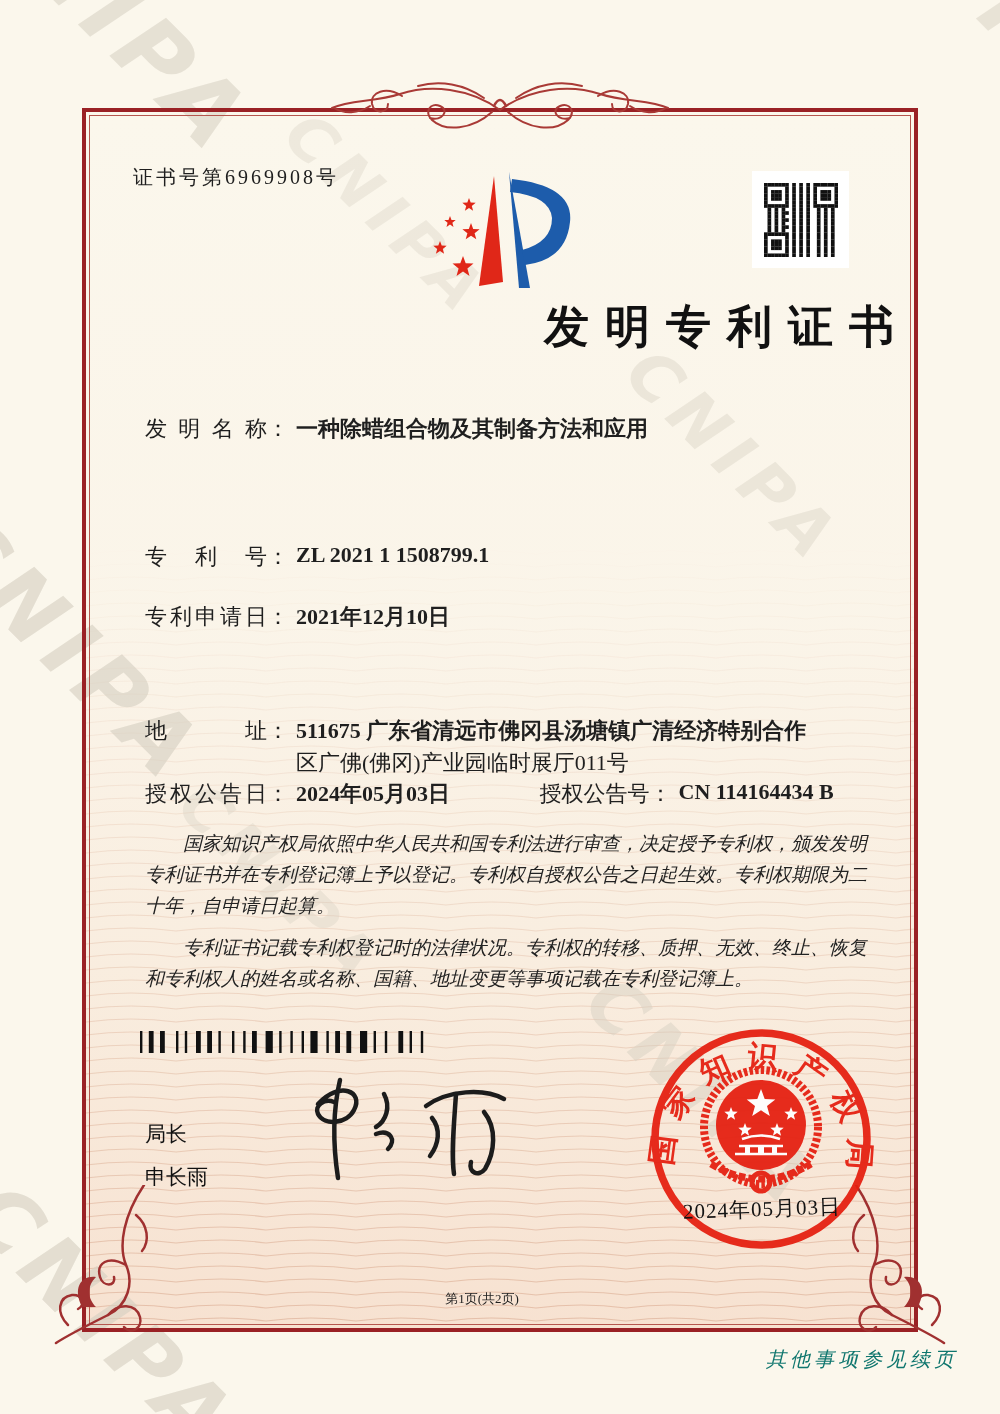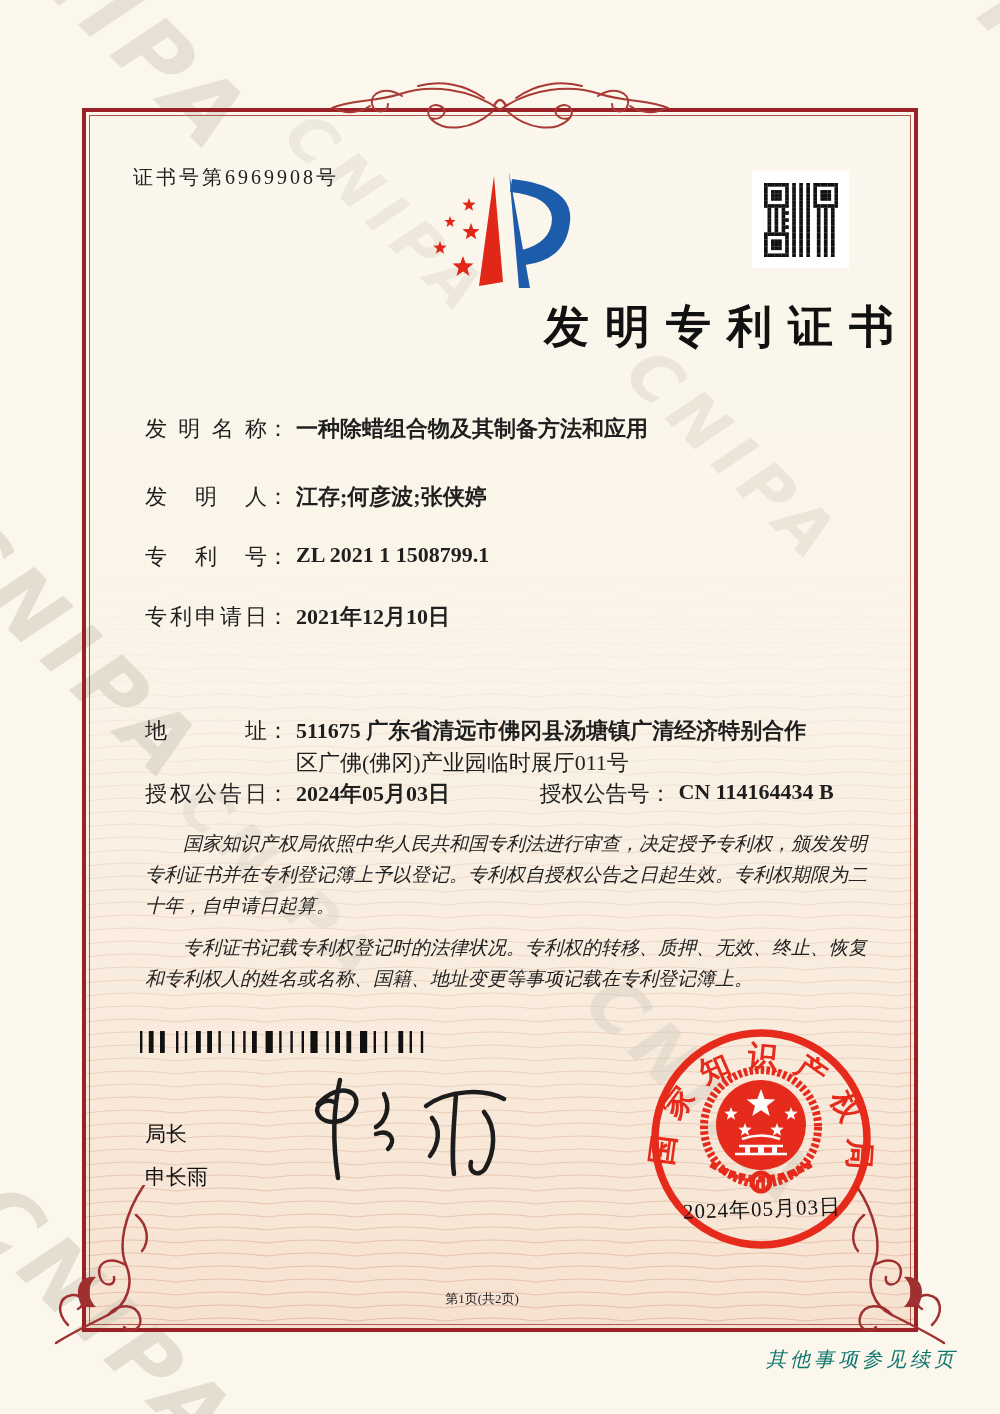--- a/index.html
+++ b/index.html
@@ -416,23 +416,20 @@
       <rect x="52.86" y="70.48" width="3.6738095238095236" height="3.6738095238095236" fill="#111"></rect>
       <rect x="59.90" y="70.48" width="3.6738095238095236" height="3.6738095238095236" fill="#111"></rect>
       <rect x="66.95" y="70.48" width="3.6738095238095236" height="3.6738095238095236" fill="#111"></rect>
     </svg>
 
   <div class="title">发明专利证书</div>
 
   <div class="field" style="top:414px">
     <span class="flabel">发明名称</span><span class="fcolon">：</span><span class="fvalue">一种除蜡组合物及其制备方法和应用</span>
   </div>
-  <div class="field" style="top:482px">
-    <span class="flabel">发明人</span><span class="fcolon">：</span><span class="fvalue">江存;何彦波;张侠婷</span>
-  </div>
   <div class="field" style="top:542px">
     <span class="flabel">专利号</span><span class="fcolon">：</span><span class="fvalue">ZL 2021 1 1508799.1</span>
   </div>
   <div class="field" style="top:602px">
     <span class="flabel">专利申请日</span><span class="fcolon">：</span><span class="fvalue">2021年12月10日</span>
   </div>
   <div class="field" style="top:716px">
     <span class="flabel">地址</span><span class="fcolon">：</span><span class="fvalue">511675 广东省清远市佛冈县汤塘镇广清经济特别合作</span>
     <span class="fvalue2">区广佛(佛冈)产业园临时展厅011号</span>
   </div>

